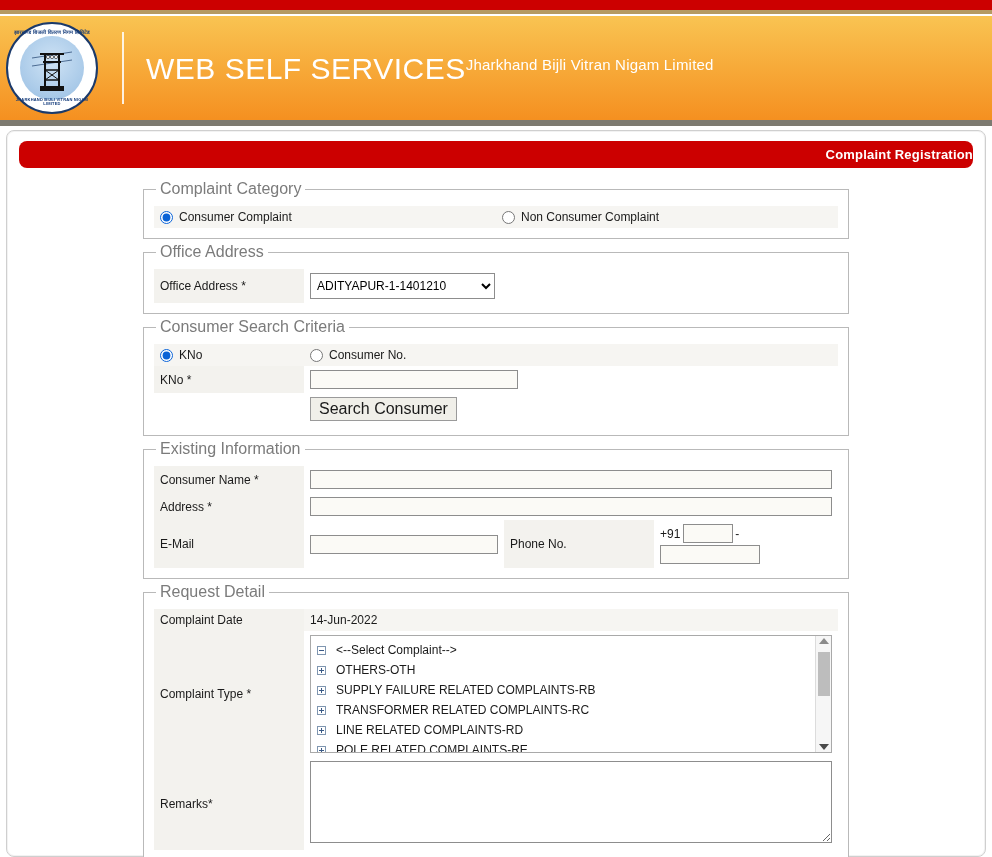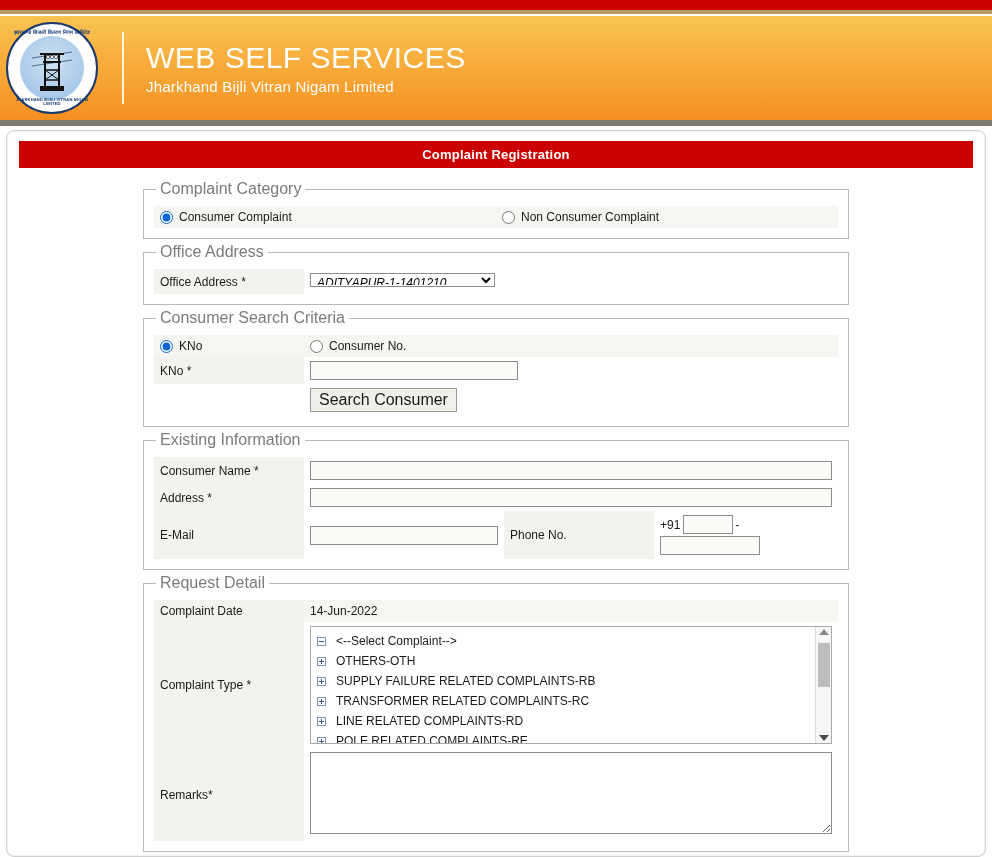--- a/index.html
+++ b/index.html
@@ -83,21 +83,21 @@
   .logo-hindi { top: 6px; }
   .logo-eng { bottom: 6px; font-size: 4px; }
 
   .divider-line {
     width: 2px;
     height: 72px;
     background: rgba(255,255,255,.85);
     margin: 0 22px 0 18px;
     flex: 0 0 2px;
   }
-  .title-block { display: flex; flex-direction: column; justify-content: flex-start; }
+  .title-block { display: flex; flex-direction: row; justify-content: flex-start; }
   .title-main {
     font-size: 30px;
     color: #ffffff;
     letter-spacing: .5px;
     line-height: 1.1;
     font-weight: normal;
   }
   .title-sub {
     font-size: 15px;
     color: #ffffff;
@@ -127,23 +127,24 @@
     background: #ffffff;
     height: 100%;
     padding: 10px 12px 0 12px;
     box-shadow: 0 0 0 1px #f2f2f2 inset;
   }
   .page-title {
     background: #cc0000;
     color: #ffffff;
     font-weight: bold;
     font-size: 13px;
-    text-align: center;
+    text-align: right;
     padding: 6px 0;
     letter-spacing: .2px;
+    border-radius: 8px;
   }
 
   .form-area {
     padding-top: 12px;
     display: flex;
     flex-direction: column;
     align-items: center;
   }
 
   fieldset.sect {
@@ -194,24 +195,23 @@
     background: #fbfaf6;
     height: 19px;
     font-size: 12px;
     padding: 1px 3px;
     font-family: "Liberation Sans", sans-serif;
   }
   select {
     border: 1px solid #8d8d8d;
     background: #ffffff;
     font-size: 12px;
-    height: 14px;
+    height: 26px;
     padding: 1px 2px;
     font-family: "Liberation Sans", sans-serif;
-    font-style: italic;
   }
   button, .btn {
     border: 1px solid #9a9a9a;
     background: #f0efe9;
     font-size: 16px;
     padding: 2px 8px;
     font-family: "Liberation Sans", sans-serif;
     color: #1a1a1a;
     cursor: pointer;
   }

